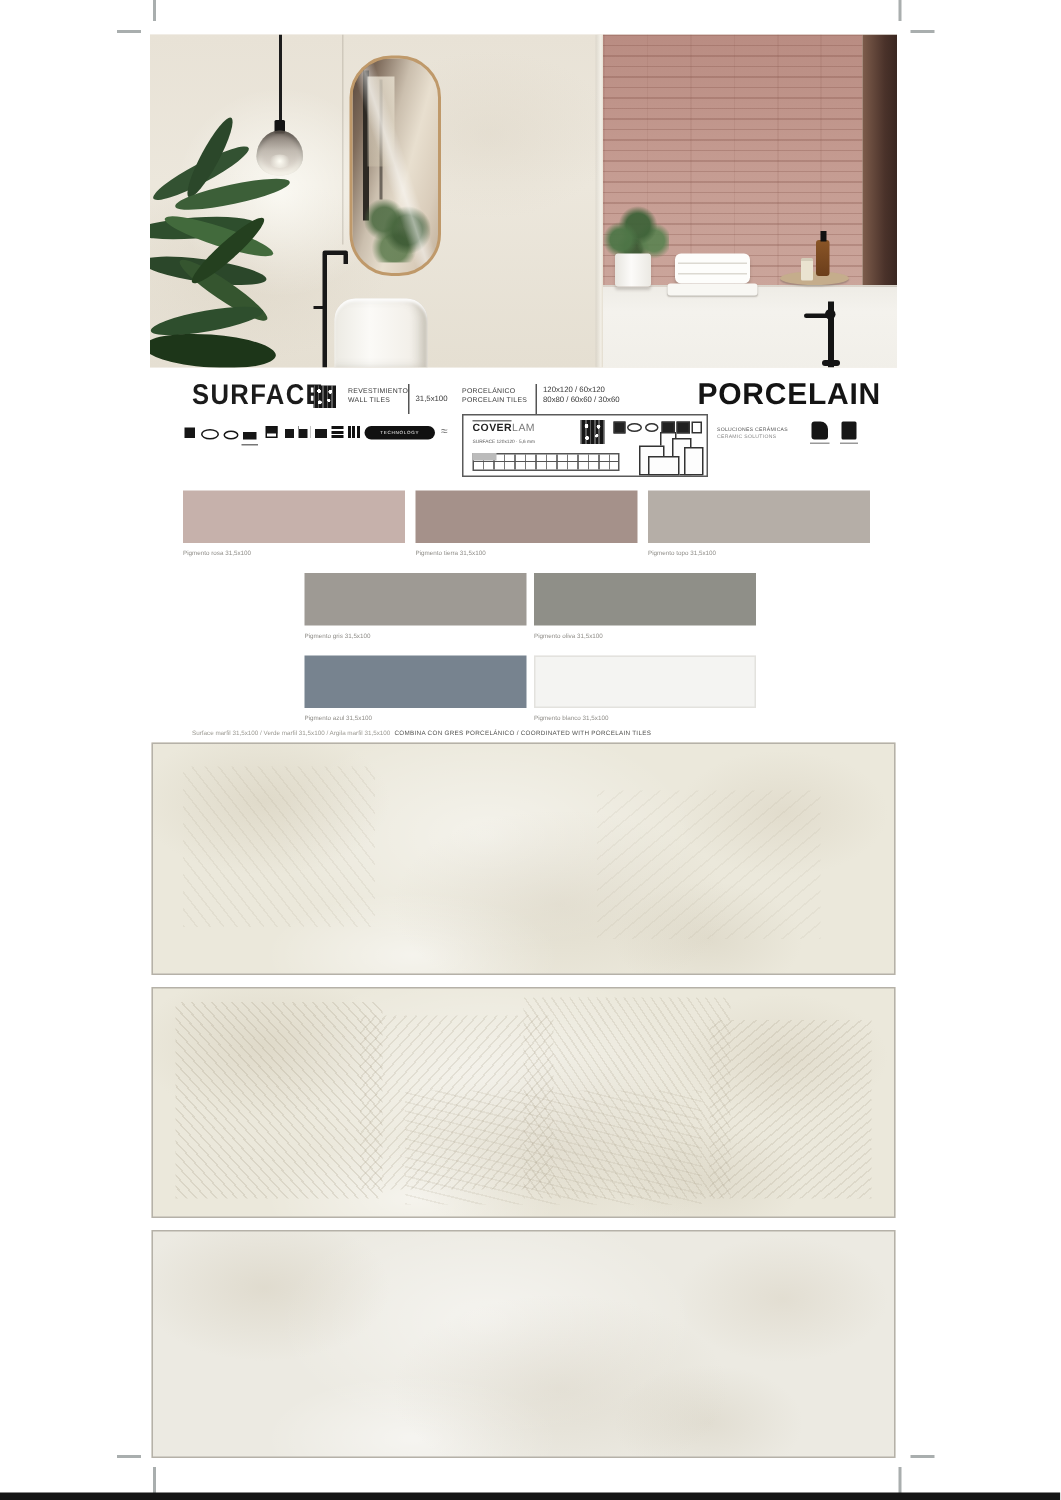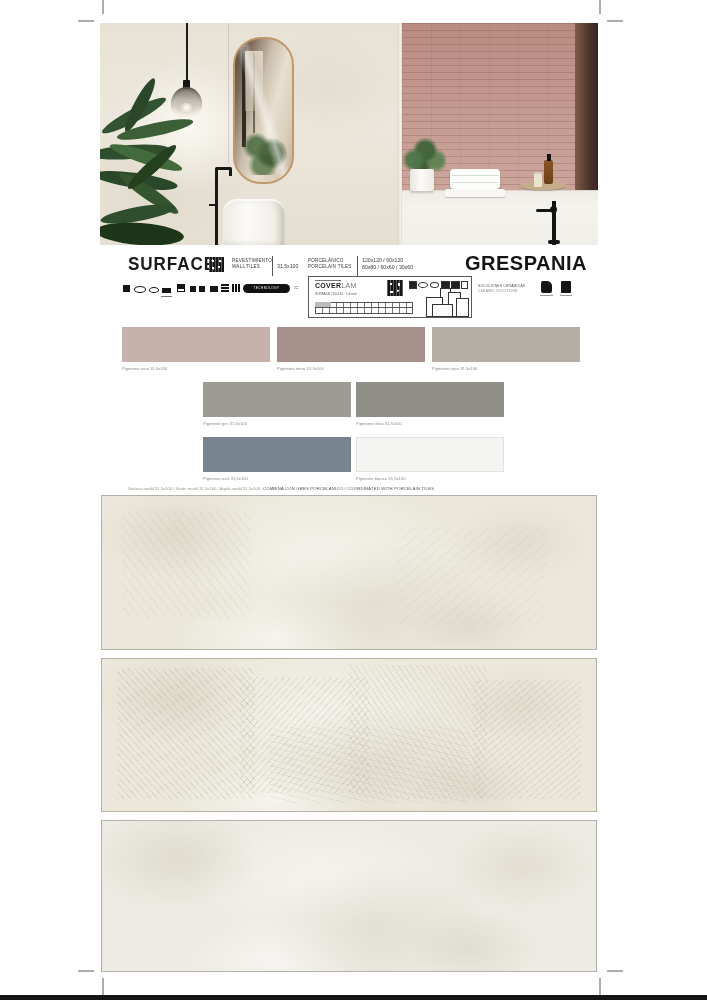--- a/index.html
+++ b/index.html
@@ -209,21 +209,21 @@
   <div class="sizetxt" style="left:277px;top:263px;">31,5x100</div>
   <div class="spec2" style="left:308px;top:258px;">
     <div>PORCELÁNICO</div>
     <div>PORCELAIN TILES</div>
   </div>
   <div class="vdiv" style="left:357px;top:256px;height:20px;"></div>
   <div class="sizetxt" style="left:362px;top:257px;">
     <div>120x120 / 60x120</div>
     <div>80x80 / 60x60 / 30x60</div>
   </div>
-  <div class="abs" id="brand-name">GRESPANIA</div>
+  <div class="abs" id="brand-name">PORCELAIN</div>
   <div class="tiny" style="left:478px;top:284px;">SOLUCIONES CERÁMICAS</div>
   <div class="tiny" style="left:478px;top:289px;color:#888;">CERAMIC SOLUTIONS</div>
   <div class="glyph" style="left:541px;top:281px;width:11px;height:12px;border-radius:2px 5px 2px 2px;"></div>
   <div class="underbar" style="left:540px;top:295px;width:13px;"></div>
   <div class="glyph" style="left:561px;top:281px;width:10px;height:12px;border-radius:1px;"></div>
   <div class="underbar" style="left:560px;top:295px;width:12px;"></div>
 
   <div class="glyph" style="left:123px;top:285px;width:7px;height:7px;"></div>
   <div class="glyph-o" style="left:134px;top:286px;width:10px;height:5px;"></div>
   <div class="glyph-o" style="left:149px;top:287px;width:8px;height:4px;"></div>

